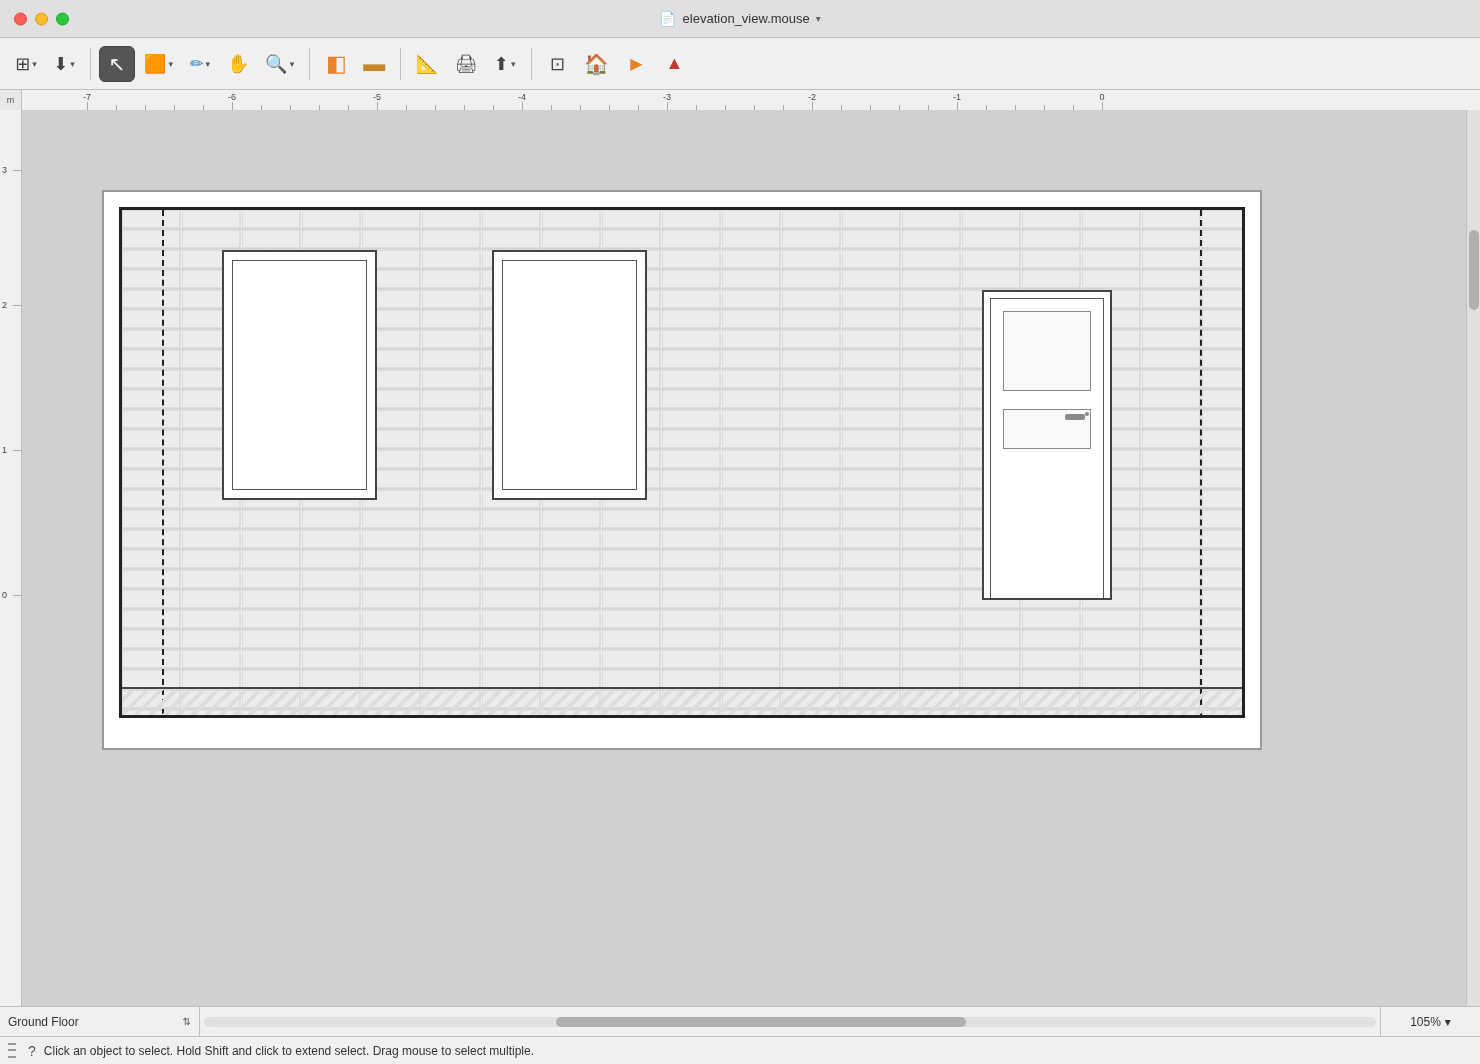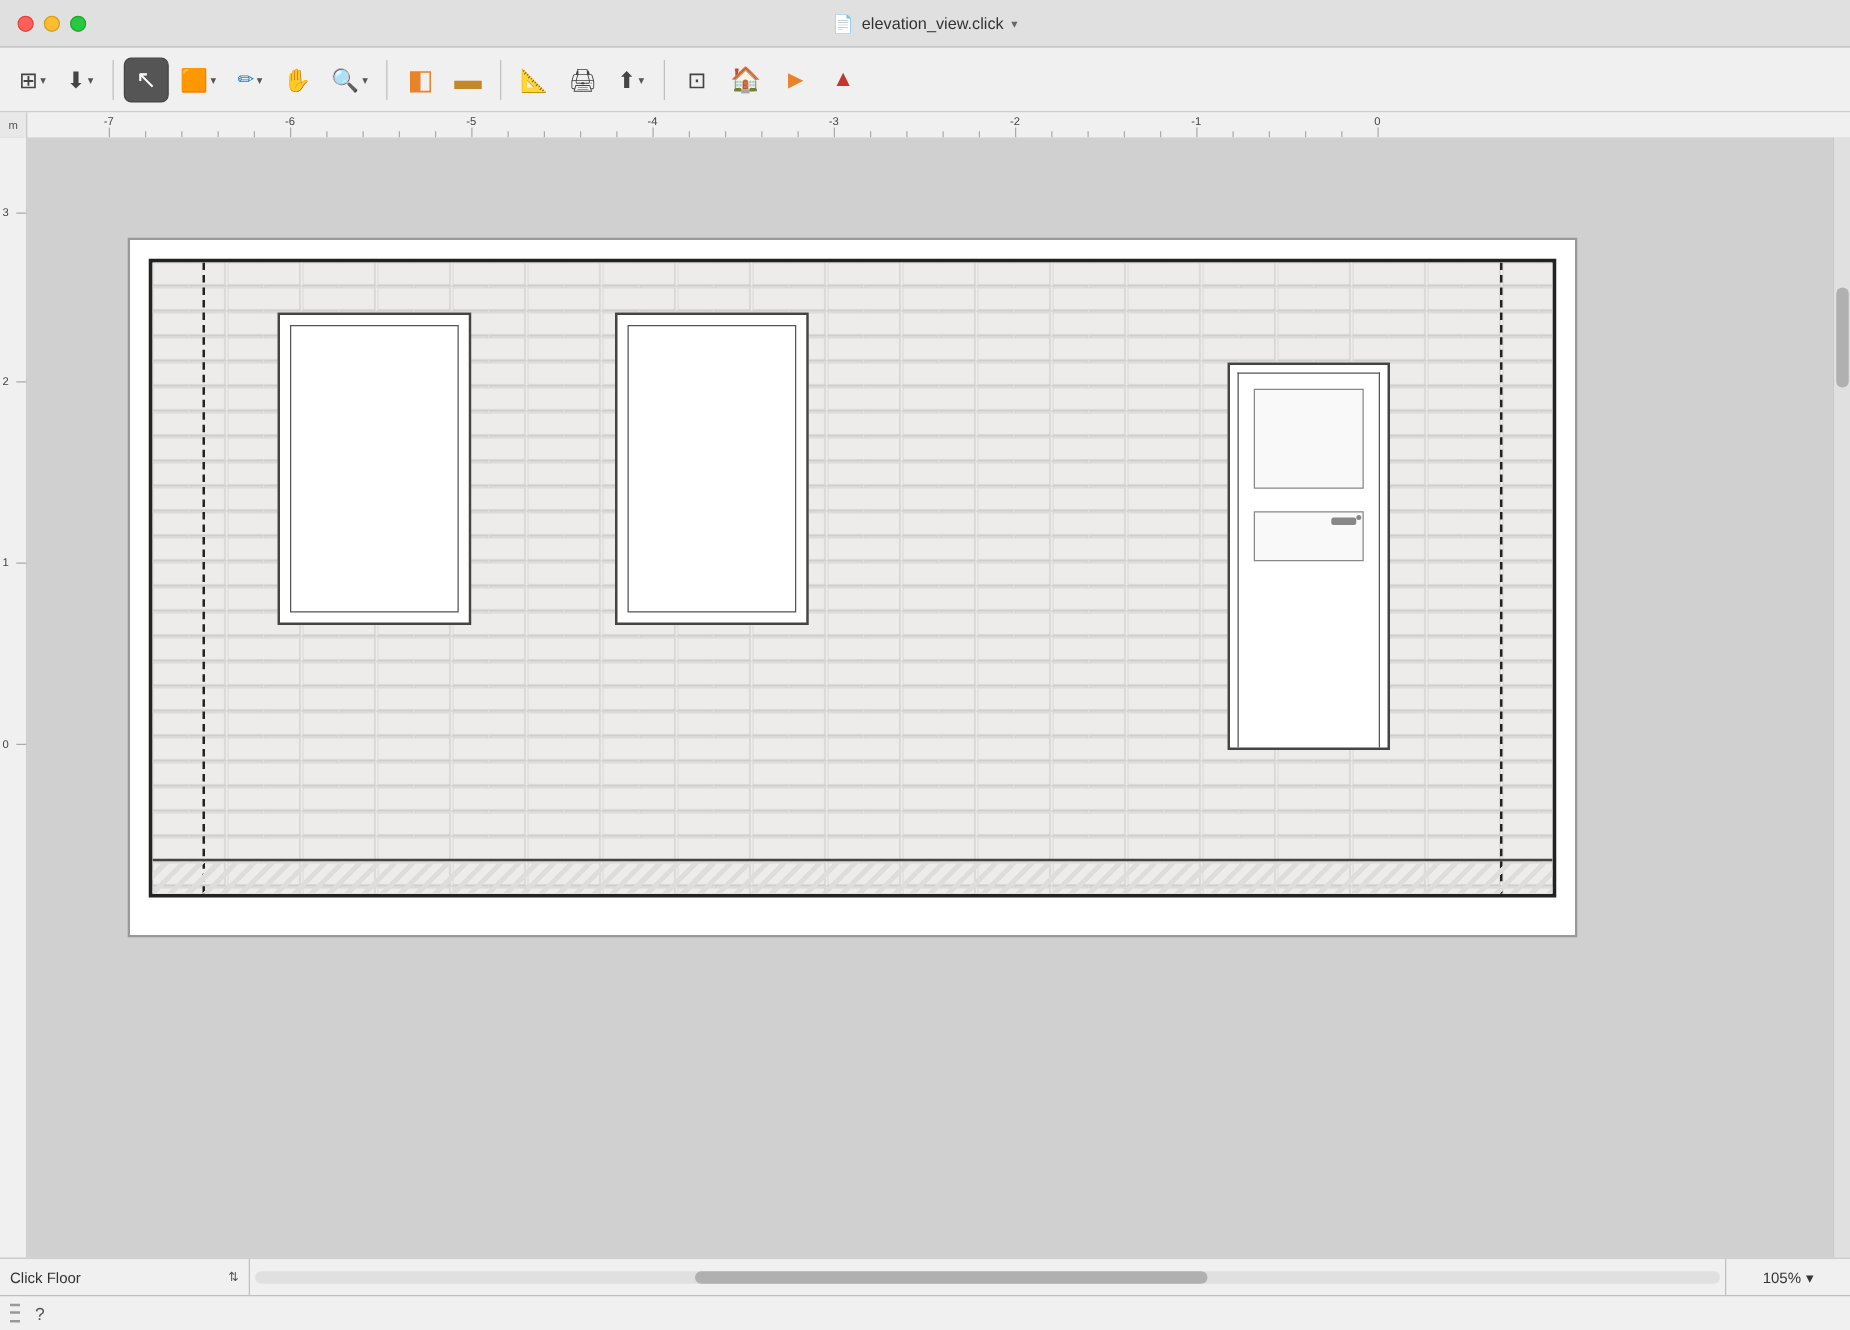--- a/index.html
+++ b/index.html
@@ -383,21 +383,21 @@
 <body>
 
 <div id="titlebar">
   <div class="traffic-lights">
     <div class="traffic-light tl-close"></div>
     <div class="traffic-light tl-min"></div>
     <div class="traffic-light tl-max"></div>
   </div>
   <div class="title-text">
     <span class="title-icon">📄</span>
-    <span>elevation_view.click</span>
+    <span>elevation_view.mouse</span>
     <span class="title-chevron">▾</span>
   </div>
 </div>
 
 <div id="toolbar">
   <div class="tb-group">
     <div class="tb-btn">
       <span class="tb-icon">⊞</span>
       <span class="tb-chevron">▾</span>
     </div>
@@ -579,34 +579,35 @@
     </div>
   </div>
 
   <div id="scrollbar-right">
     <div class="scrollbar-thumb"></div>
   </div>
 </div>
 
 <div id="statusbar">
   <div id="floor-selector">
-    <span id="floor-selector-text">Click Floor</span>
+    <span id="floor-selector-text">Ground Floor</span>
     <span id="floor-selector-arrow">⇅</span>
   </div>
   <div id="scrollbar-bottom">
     <div class="h-scrollbar-track">
       <div class="h-scrollbar-thumb"></div>
     </div>
   </div>
   <div id="zoom-indicator">
     <span>105%</span>
     <span>▾</span>
   </div>
 </div>
 
 <div id="infobar">
   <div class="status-handle">
     <span></span>
     <span></span>
     <span></span>
   </div>
   <span class="info-icon">?</span>
+  <span class="info-text">Click an object to select. Hold Shift and click to extend select. Drag mouse to select multiple.</span>
 </div>
 
 </body></html>

